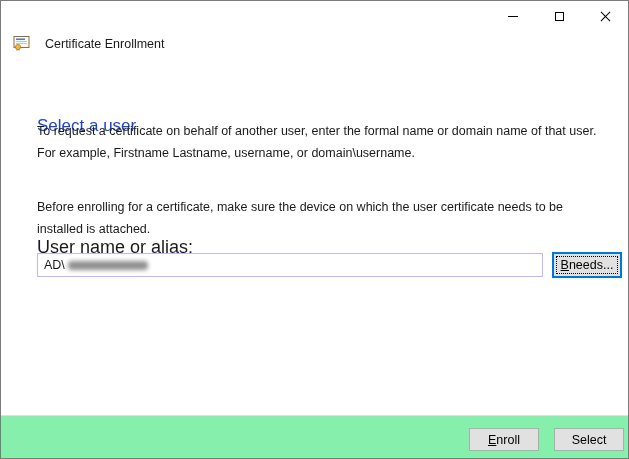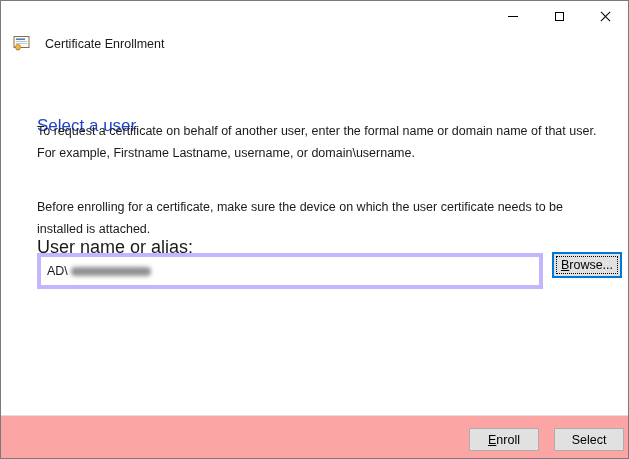--- a/index.html
+++ b/index.html
@@ -52,23 +52,23 @@
   .para-1 { top: 119px; }
   .para-2 { top: 170px; margin-top: 25px; }
 
   .field-label {
     position: absolute; left: 36px; top: 236px;
     font-size: 18px; color: #1a1a1a;
   }
 
   .textbox {
     position: absolute; left: 36px; top: 252px;
-    width: 506px; height: 36px;
+    width: 506px; height: 24px;
     background: #ffffff;
-    border: 4px solid #c4b5fd;
+    border: 1px solid #c4b5fd;
     font-size: 12.5px;
     display: flex; align-items: center;
     padding: 0 6px;
     cursor: text;
   }
   .redacted-blob {
     display: inline-block;
     width: 80px; height: 9px;
     margin-left: 3px;
     background: #909090;
@@ -90,21 +90,21 @@
     position: absolute; left: 551px; top: 251px;
     width: 70px; height: 26px;
     border: 2px solid #0078d7;            
     outline: 1px dotted #000;             
     outline-offset: -5px;
   }
 
   
   .footer {
     position: absolute; left: 0; right: 0; bottom: 0; height: 43px;
-    background: #fca5a5;
+    background: #86efac;
     border-top: 1px solid #dfdfdf;
   }
   .enroll-btn  { position: absolute; left: 468px; top: 12px; width: 70px; height: 23px; }
   .cancel-btn  { position: absolute; left: 553px; top: 12px; width: 70px; height: 23px; }
 </style>
 </head>
 <body>
 
 <div class="window">
 
@@ -140,21 +140,21 @@
   <div class="para para-2">Before enrolling for a certificate, make sure the device on which the user certificate needs to be installed is attached.</div>
 
   <div class="field-label">User name or alias:</div>
 
   <div class="textbox" role="textbox">
     <span>AD\</span>
     <span class="redacted-blob"></span>
   </div>
 
   <button class="btn browse-btn">
-    <span><span class="accesskey">B</span><span>rowse...</span></span>
+    <span><span class="accesskey">B</span><span>needs...</span></span>
   </button>
 
   <div class="footer">
     <button class="btn enroll-btn">
       <span><span class="accesskey">E</span><span>nroll</span></span>
     </button>
     <button class="btn cancel-btn">
       <span>Select</span>
     </button>
   </div>

